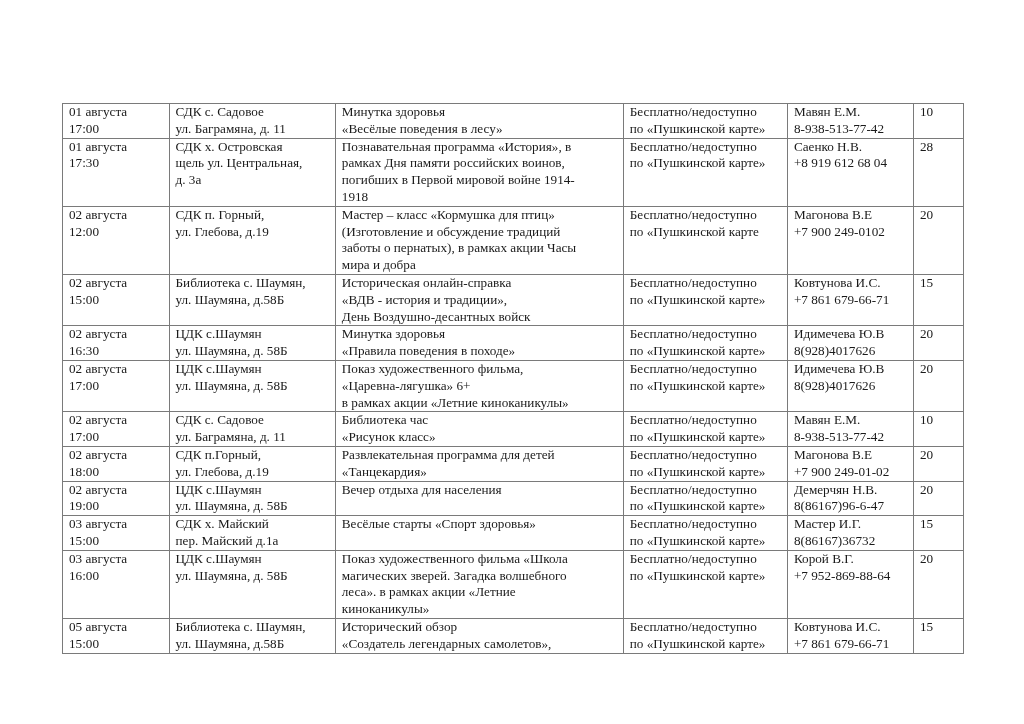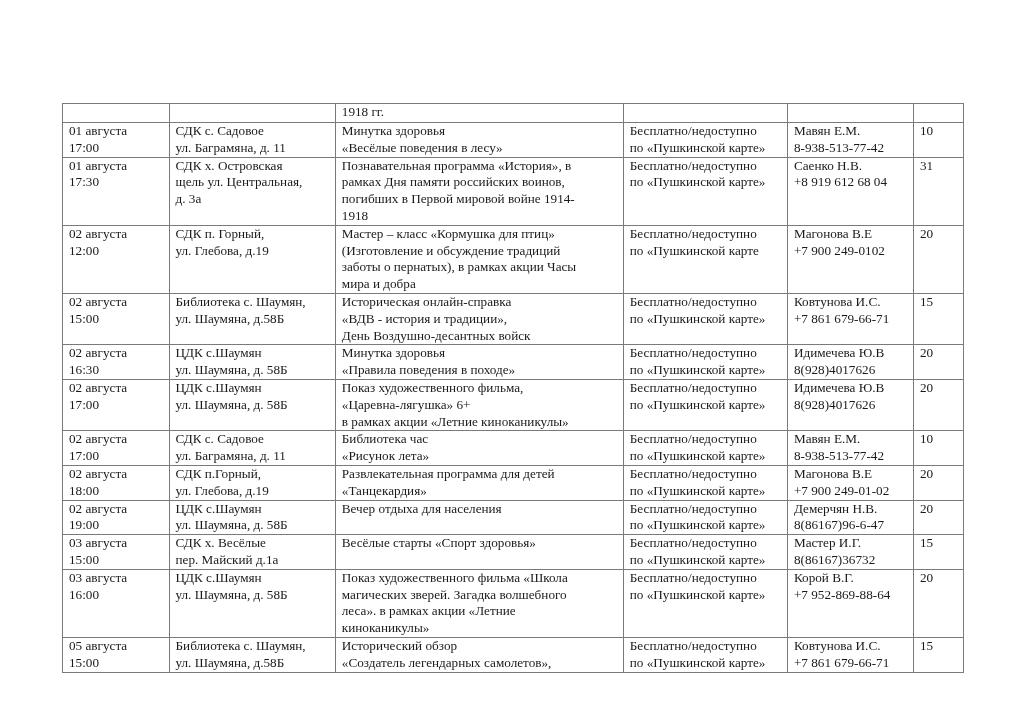--- a/index.html
+++ b/index.html
@@ -39,32 +39,20 @@
   <table class="schedule">
     <colgroup>
       <col class="c-date">
         <col class="c-venue">
         <col class="c-event">
         <col class="c-price">
         <col class="c-contact">
         <col class="c-count">
     </colgroup>
     <tbody id="tbody">
-        <tr style="height: 19px;">
-          <td></td>
-          <td></td>
-          <td>
-            <span class="line">1918 гг.</span>
-          </td>
-          <td></td>
-          <td></td>
-          <td>
-            <span class="line"></span>
-          </td>
-        </tr>
         <tr style="height: 34px;">
           <td>
             <span class="line">01 августа</span>
             <span class="line">17:00</span>
           </td>
           <td>
             <span class="line">СДК с. Садовое</span>
             <span class="line">ул. Баграмяна, д. 11</span>
           </td>
           <td>
@@ -101,21 +89,21 @@
           </td>
           <td>
             <span class="line">Бесплатно/недоступно</span>
             <span class="line">по «Пушкинской карте»</span>
           </td>
           <td>
             <span class="line">Саенко Н.В.</span>
             <span class="line">+8 919 612 68 04</span>
           </td>
           <td>
-            <span class="line">31</span>
+            <span class="line">28</span>
           </td>
         </tr>
         <tr style="height: 68px;">
           <td>
             <span class="line">02 августа</span>
             <span class="line">12:00</span>
           </td>
           <td>
             <span class="line">СДК п. Горный,</span>
             <span class="line"> ул. Глебова, д.19</span>
@@ -219,21 +207,21 @@
           <td>
             <span class="line">02 августа</span>
             <span class="line">17:00</span>
           </td>
           <td>
             <span class="line">СДК с. Садовое</span>
             <span class="line">ул. Баграмяна, д. 11</span>
           </td>
           <td>
             <span class="line">Библиотека час</span>
-            <span class="line">«Рисунок лета»</span>
+            <span class="line">«Рисунок класс»</span>
           </td>
           <td>
             <span class="line">Бесплатно/недоступно</span>
             <span class="line">по «Пушкинской карте»</span>
           </td>
           <td>
             <span class="line">Мавян Е.М.</span>
             <span class="line">8-938-513-77-42</span>
           </td>
           <td>
@@ -288,21 +276,21 @@
           <td>
             <span class="line">20</span>
           </td>
         </tr>
         <tr style="height: 34px;">
           <td>
             <span class="line">03 августа</span>
             <span class="line">15:00</span>
           </td>
           <td>
-            <span class="line">СДК х. Весёлые</span>
+            <span class="line">СДК х. Майский</span>
             <span class="line">пер. Майский д.1а</span>
           </td>
           <td>
             <span class="line">Весёлые старты «Спорт здоровья»</span>
           </td>
           <td>
             <span class="line">Бесплатно/недоступно</span>
             <span class="line">по «Пушкинской карте»</span>
           </td>
           <td>

